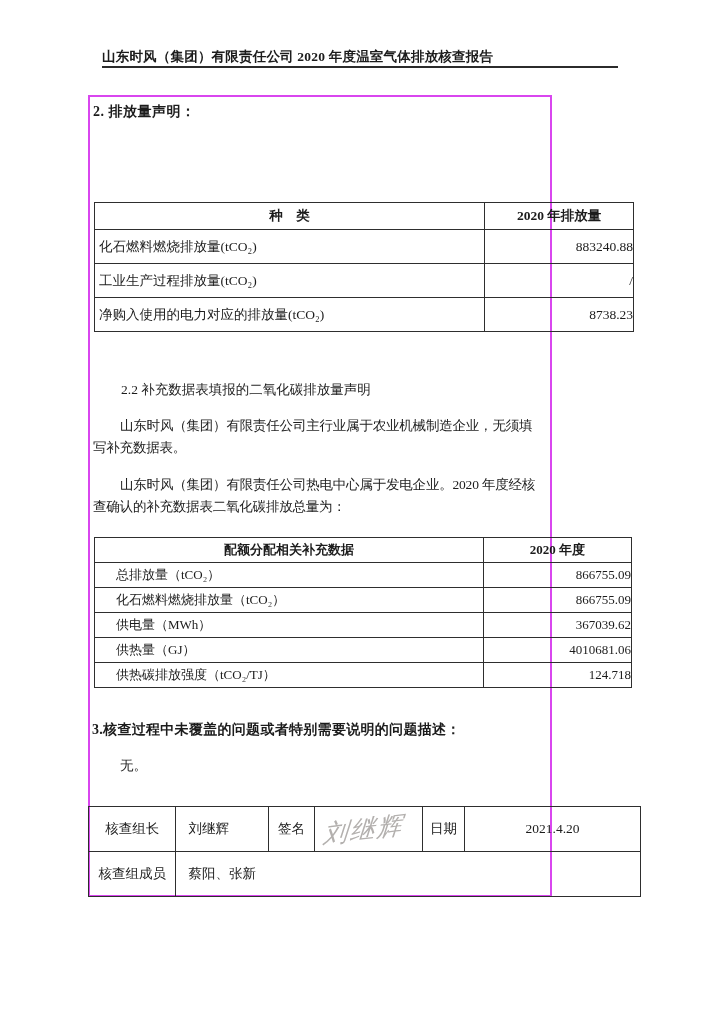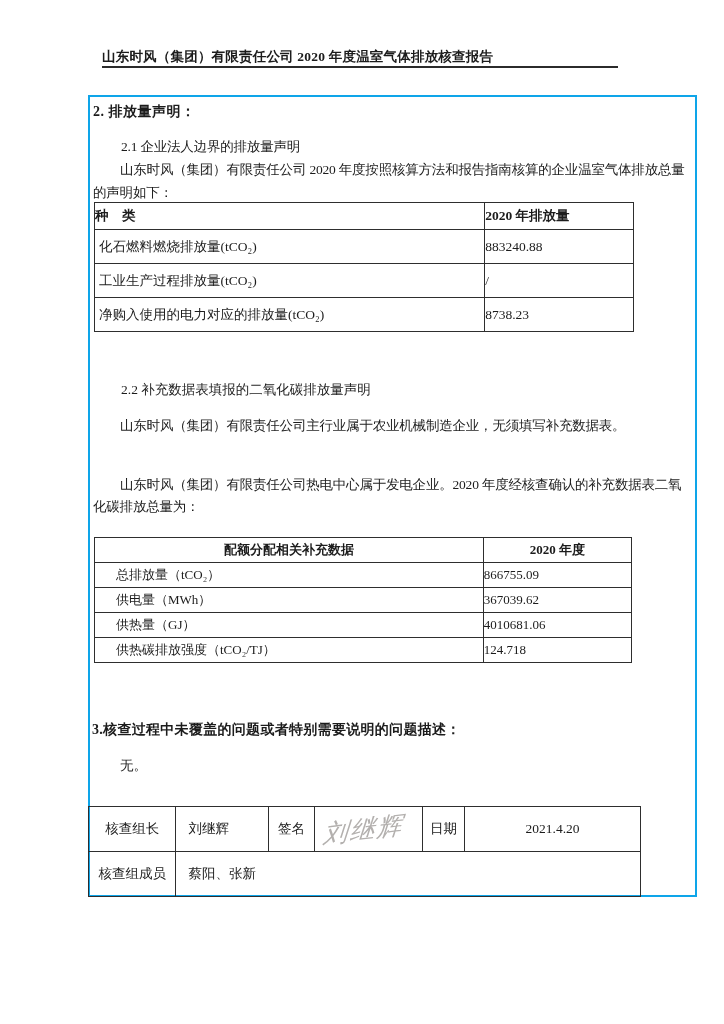--- a/index.html
+++ b/index.html
@@ -14,42 +14,42 @@
   
   .doc-header{
     position:absolute;left:102px;top:48px;width:516px;
     border-bottom:2px solid #2b2b2b;
     font-size:13.5px;font-weight:bold;letter-spacing:0.2px;
     white-space:nowrap;
   }
   
   .outer-box{
     position:absolute;left:88px;top:95px;
-    width:609px;height:802px;
-    border:2px solid #0ea5e9;
+    width:464px;height:802px;
+    border:2px solid #d946ef;
     box-sizing:border-box;
   }
   .abs{position:absolute;}
   .s2-title{left:3px;top:6px;font-size:14px;font-weight:bold;letter-spacing:0.5px;}
   .flow-block{left:3px;right:5px;top:38px;font-size:13.5px;line-height:23px;letter-spacing:-0.2px;}
   .flow-block .subhead{padding-left:28px;}
   .flow-block p{margin:0;text-indent:2em;}
   .para{left:3px;right:5px;font-size:13.5px;line-height:22px;letter-spacing:-0.2px;margin:0;text-indent:2em;}
   .subhead2{left:31px;top:284px;font-size:13.5px;}
   .s3-title{left:2px;top:624px;font-size:14px;font-weight:bold;letter-spacing:0.3px;}
   .s3-none{left:30px;top:660px;font-size:13.5px;}
 
   
   table{border-collapse:collapse;table-layout:fixed;}
   td,th{border:1.5px solid #2e2e2e;padding:0;overflow:hidden;}
   .t1{left:4px;top:105px;width:540px;font-size:13.5px;}
-  .t1 th{height:26px;font-weight:bold;text-align:left;font-size:13.5px;margin-top:30px;}
+  .t1 th{height:26px;font-weight:bold;text-align:center;font-size:13.5px;margin-top:30px;}
   .t1 td{height:33px;}
   .t1 td.lbl{text-align:left;padding-left:4px;}
-  .t1 td.val, .t2 td.val{text-align:left;}
+  .t1 td.val, .t2 td.val{text-align:right;}
   .t2{left:4px;top:440px;width:538px;font-size:13px;}
   .t2 th{height:24px;font-weight:bold;text-align:center;font-size:13px;}
   .t2 td{height:24px;}
   .t2 td.lbl{text-align:left;padding-left:21px;}
 
   
   .signoff{left:-2px;right:-2px;bottom:-2px;width:553px;font-size:13.5px;}
   .signoff td{height:44px;text-align:center;vertical-align:middle;border:1.5px solid #2e2e2e;}
   .signoff td.name{text-align:left;padding-left:12px;}
   .sig-wrap{position:relative;height:44px;}
@@ -66,24 +66,20 @@
 <div class="page">
 
   <div class="doc-header">
     <span>山东时风（集团）有限责任公司 2020 年度温室气体排放核查报告</span>
   </div>
 
   <div class="outer-box">
 
     <div class="abs s2-title">2. 排放量声明：</div>
 
-    <div class="abs flow-block">
-      <div class="subhead">2.1 企业法人边界的排放量声明</div>
-      <p>山东时风（集团）有限责任公司 2020 年度按照核算方法和报告指南核算的企业温室气体排放总量的声明如下：</p>
-    </div>
 
     <table class="abs t1">
       <colgroup>
           <col style="width:72.4%">
           <col style="width:27.6%">
         </colgroup>
       <thead>
         <tr>
           <th>种　类</th>
           <th>2020 年排放量</th>
@@ -117,20 +113,24 @@
         </colgroup>
       <thead>
         <tr>
           <th>配额分配相关补充数据</th>
           <th>2020 年度</th>
         </tr>
       </thead>
       <tbody>
         <tr>
           <td class="lbl">总排放量（tCO₂）</td>
+          <td class="val">866755.09</td>
+        </tr>
+        <tr>
+          <td class="lbl">化石燃料燃烧排放量（tCO₂）</td>
           <td class="val">866755.09</td>
         </tr>
         <tr>
           <td class="lbl">供电量（MWh）</td>
           <td class="val">367039.62</td>
         </tr>
         <tr>
           <td class="lbl">供热量（GJ）</td>
           <td class="val">4010681.06</td>
         </tr>

